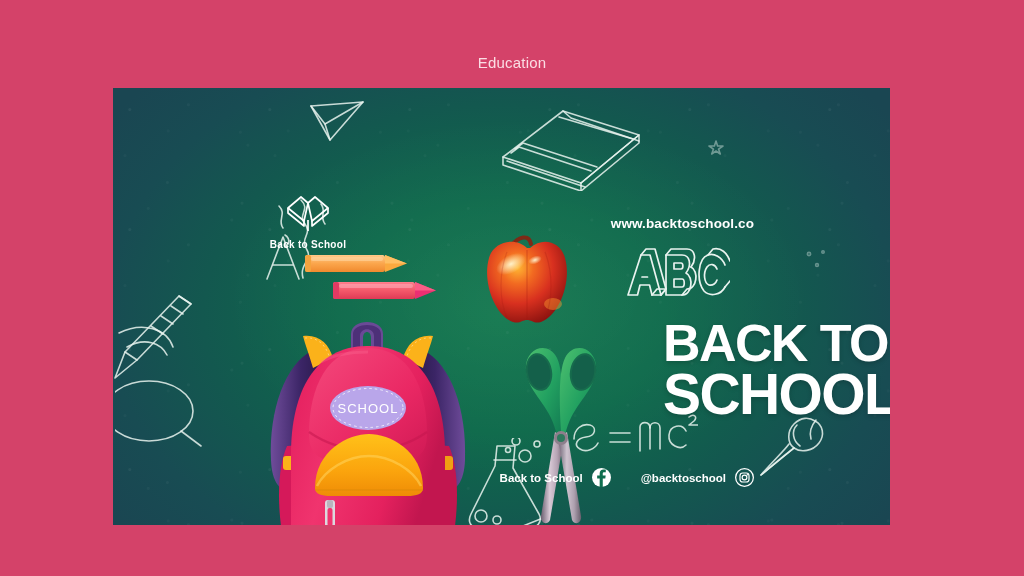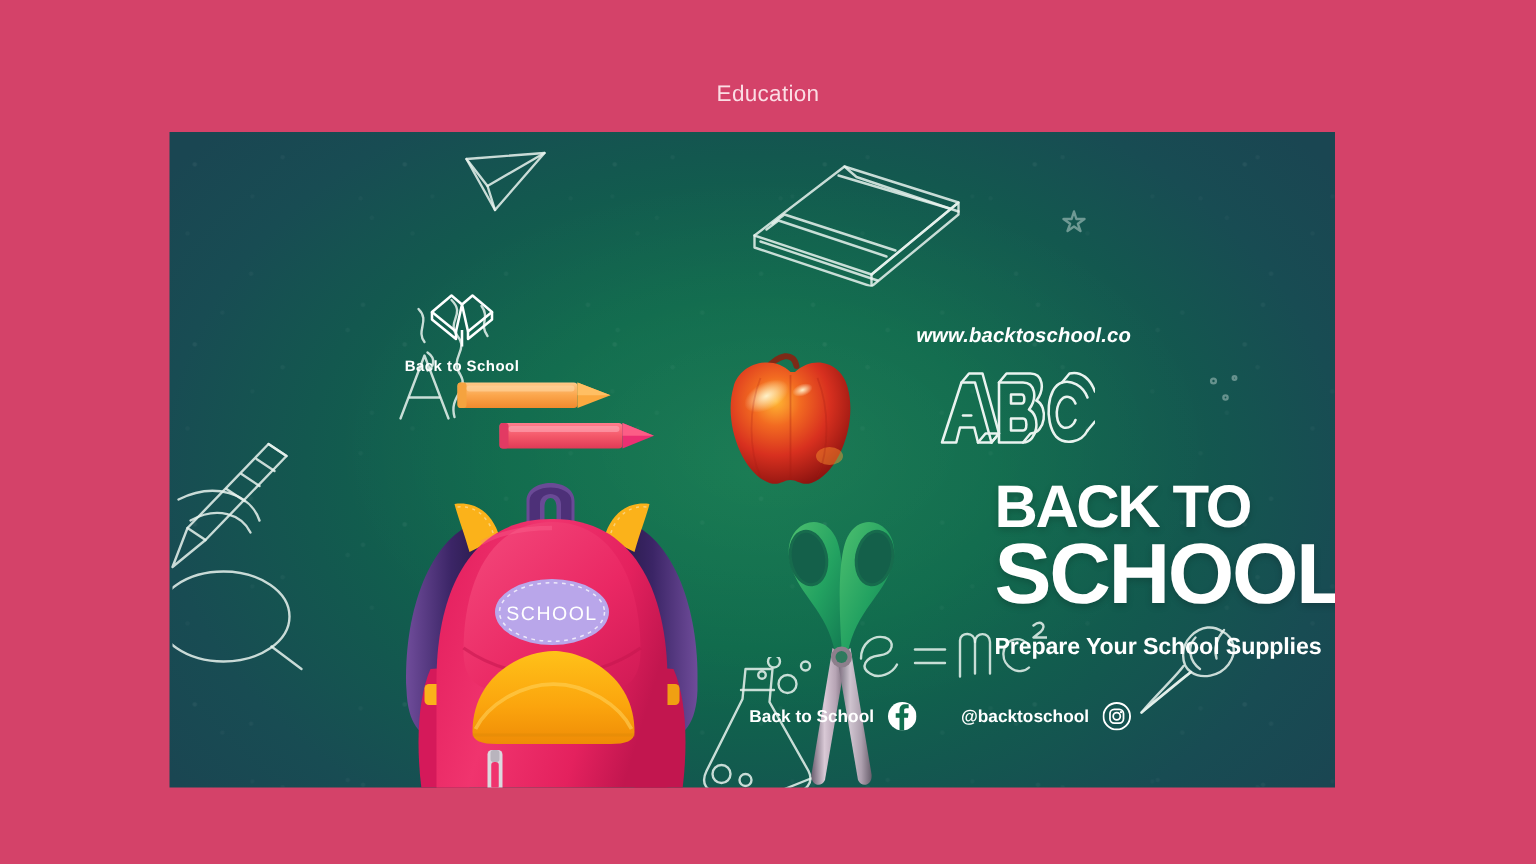--- a/index.html
+++ b/index.html
@@ -60,31 +60,31 @@
   
   #logo { position:absolute; left:140px; top:108px; width:110px; text-align:center; }
   #logo .mark { display:flex; justify-content:center; }
   #logo .label {
     margin-top:7px; color:#ffffff; font-size:10px; font-weight:bold; letter-spacing:.3px;
   }
 
   
   #website {
     position:absolute; right:136px; top:128px;
-    color:#ffffff; font-size:13.5px; font-weight:bold; font-style:italic;
+    color:#ffffff; font-size:13.5px; font-weight:bold; 
     letter-spacing:.1px;
   }
 
   
   #abc { position:absolute; right:160px; top:157px; }
 
   
   #headline { position:absolute; left:550px; top:232px; width:330px; }
   #headline .line {
-    color:#ffffff; font-weight:bold; font-size:40px; line-height:.92;
+    color:#ffffff; font-weight:bold; font-size:52px; line-height:.92;
     letter-spacing:-1.6px;
     text-shadow:0 2px 5px rgba(0,0,0,.18);
   }
   #headline .line2 { font-size:57px; }
   #headline .tagline {
     margin-top:14px; color:#ffffff; font-size:15.5px; font-weight:bold;
     letter-spacing:-.1px;
   }
 
   
@@ -260,21 +260,20 @@
         <path d="M91 24 C89 19 84 18 81 22 C77 28 78 38 83 40 C87 41 90 38 91 35"></path>
         <path d="M82 10 L87 4 C95 2 101 8 104 16"></path>
         <path d="M99 42 L104 36"></path>
       </g>
     </svg>
   </div>
 
   <div id="headline">
     <div class="line">BACK TO</div>
     <div class="line line2">SCHOOL</div>
-    <div class="tagline">Prepare Your School Supplies</div>
   </div>
 
   <div id="crayons">
     <svg width="134" height="60" viewBox="0 0 134 60">
       <defs>
         <linearGradient id="cr1" x1="0" y1="0" x2="0" y2="1">
           <stop offset="0" stop-color="#ffc989"></stop>
             <stop offset=".5" stop-color="#fba64c"></stop>
             <stop offset="1" stop-color="#f08a2e"></stop>
         </linearGradient>

